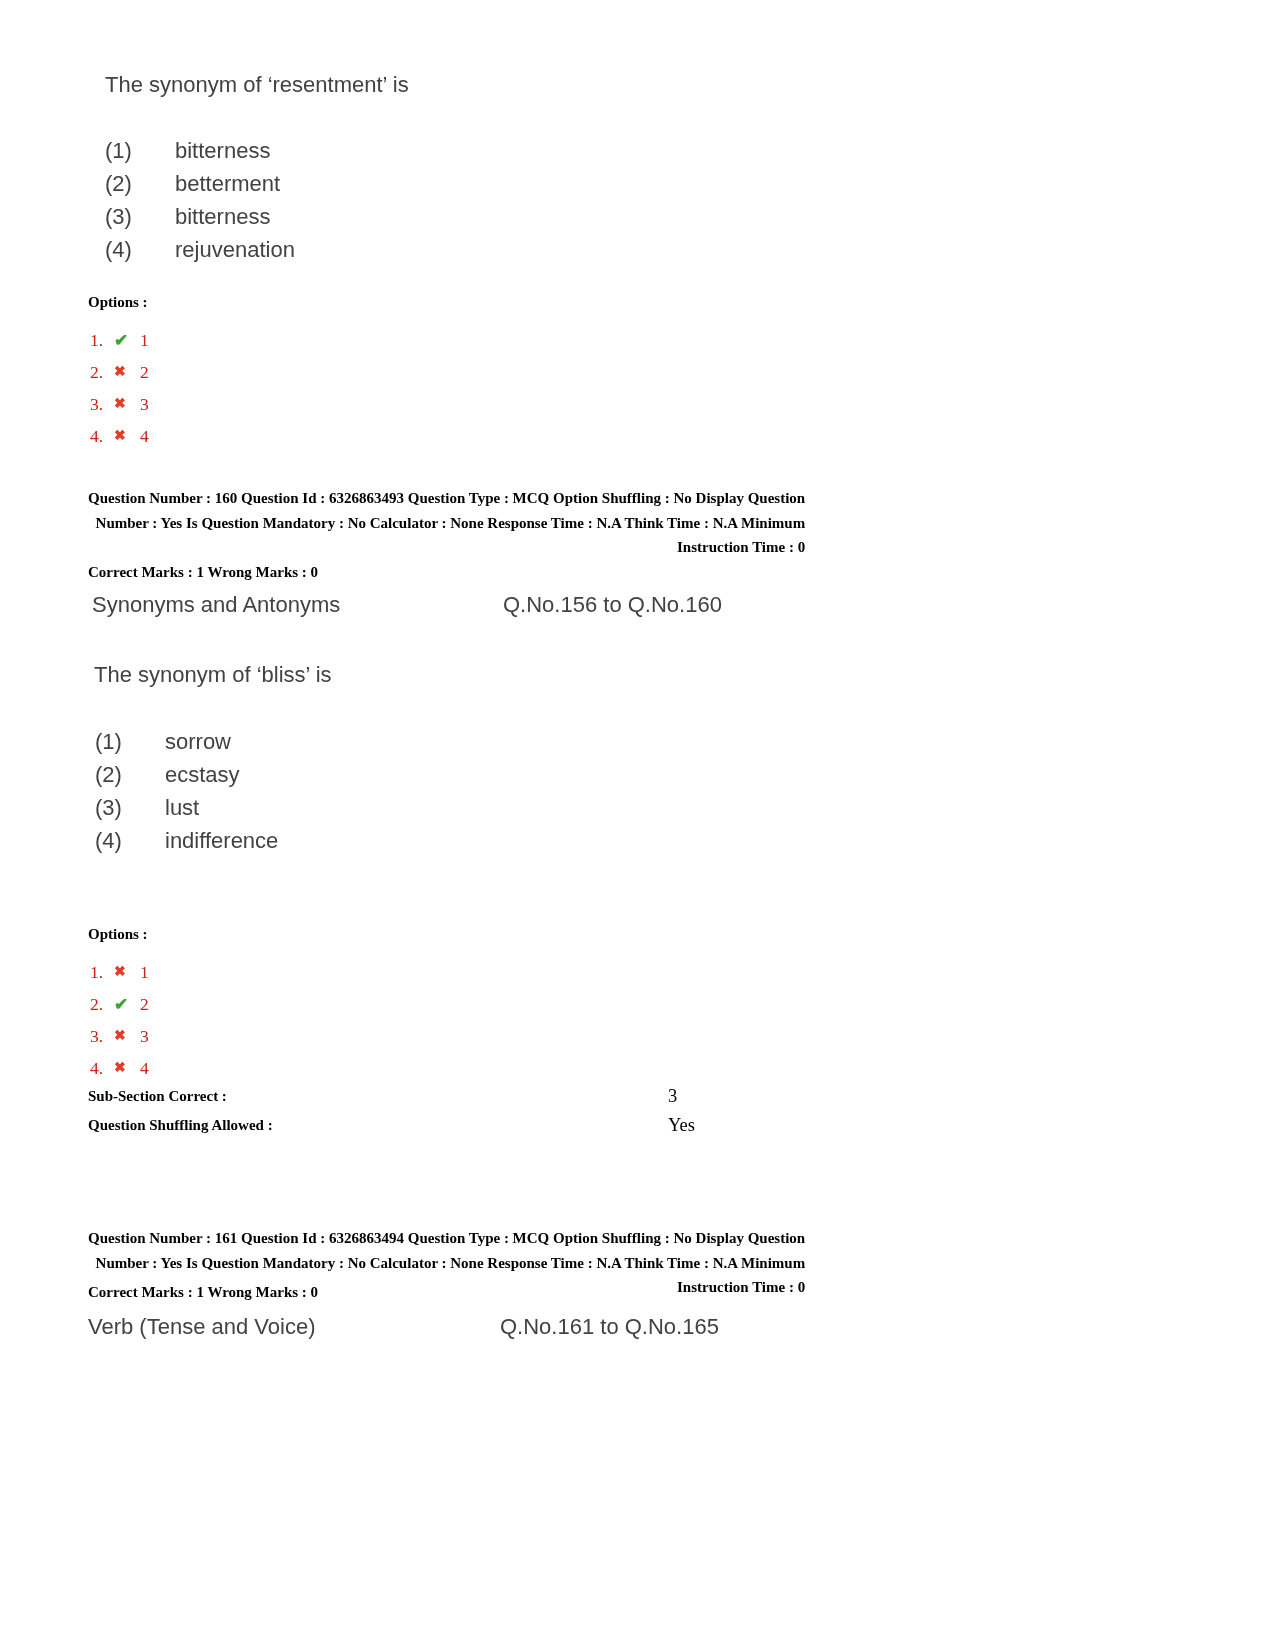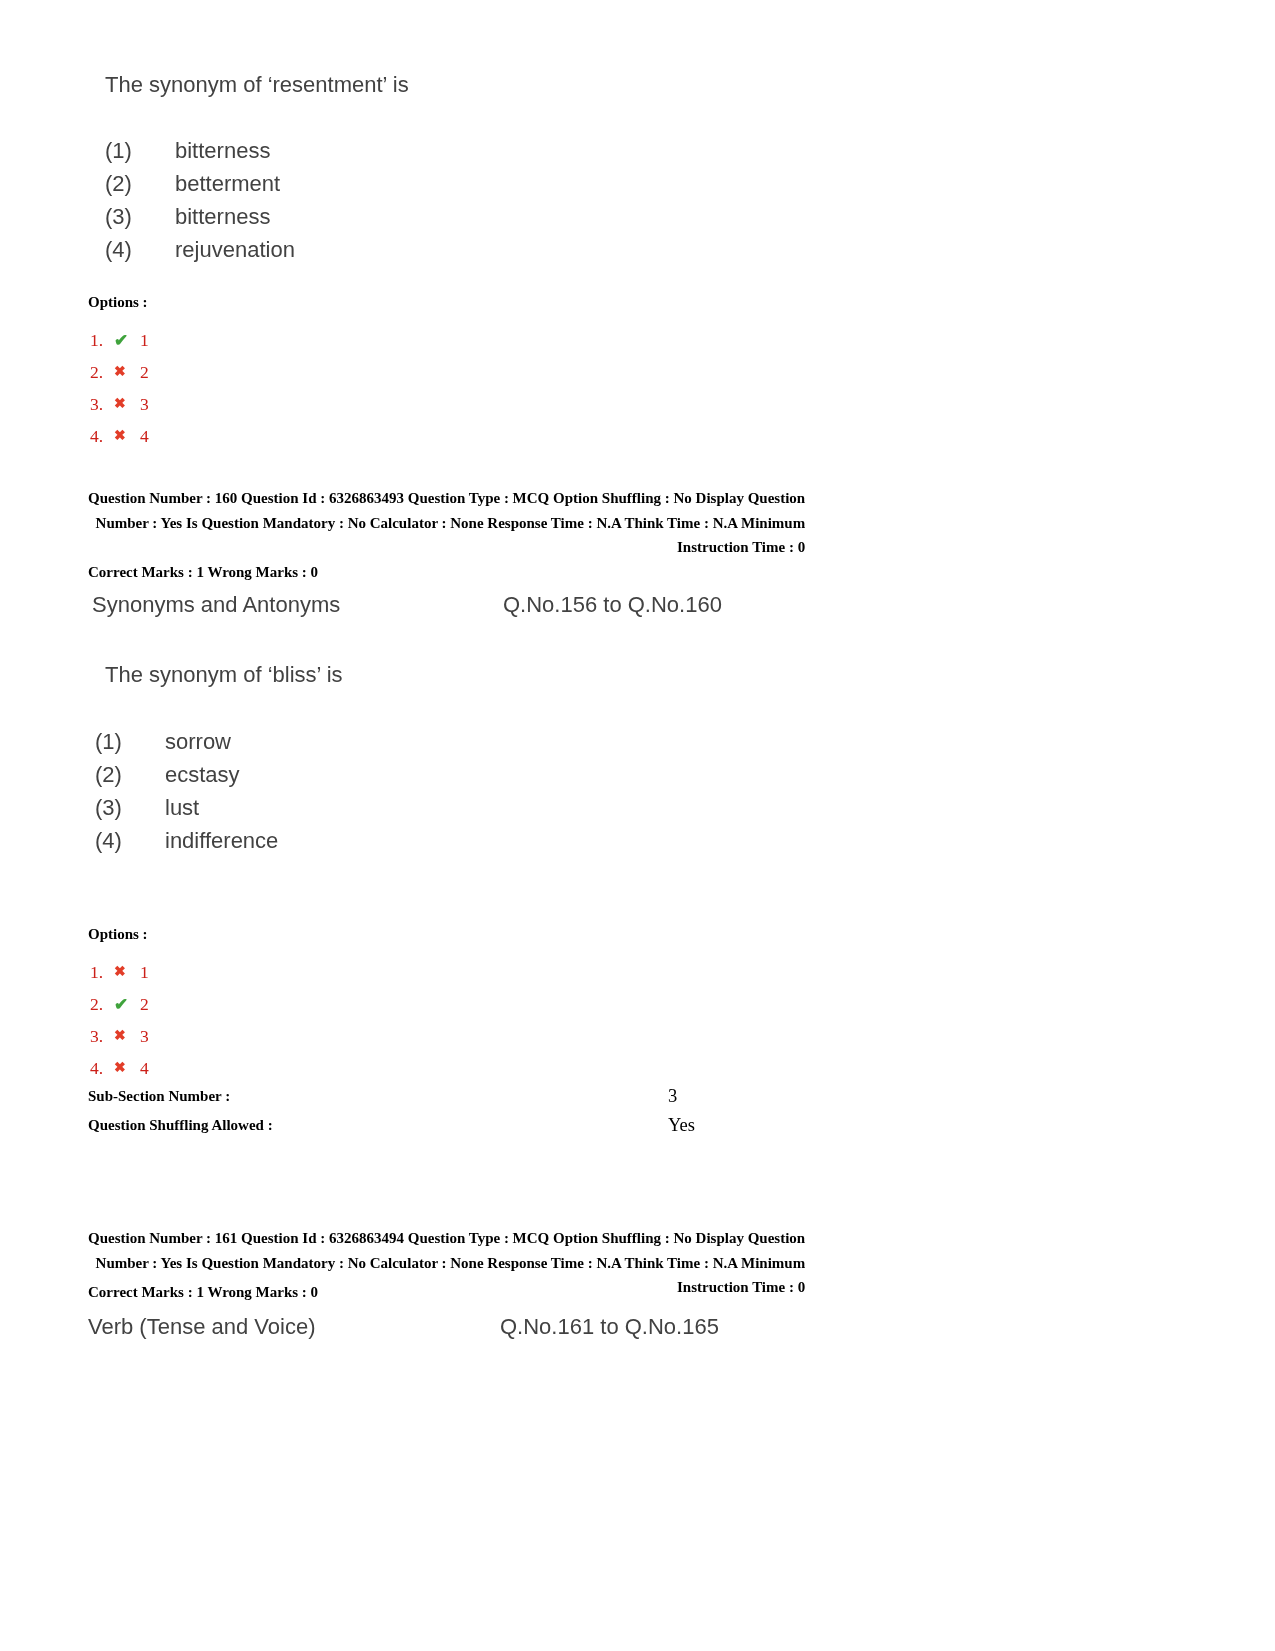--- a/index.html
+++ b/index.html
@@ -81,21 +81,21 @@
     <div>Question Number : 160 Question Id : 6326863493 Question Type : MCQ Option Shuffling : No Display Question</div>
     <div>Number : Yes Is Question Mandatory : No Calculator : None Response Time : N.A Think Time : N.A Minimum</div>
     <div>Instruction Time : 0</div>
   </div>
 
   <div class="abs serif-bold nowrap" style="left:88px; top:564px;">Correct Marks : 1 Wrong Marks : 0</div>
 
   <div class="abs sans nowrap" style="left:92px; top:592px;">Synonyms and Antonyms</div>
   <div class="abs sans nowrap" style="left:503px; top:592px;">Q.No.156 to Q.No.160</div>
 
-  <div class="abs sans nowrap" style="left:94px; top:662px;margin-left:11px;">The synonym of ‘bliss’ is</div>
+  <div class="abs sans nowrap" style="left:94px; top:662px;">The synonym of ‘bliss’ is</div>
 
   <div class="abs" style="left:95px; top:725px;">
     <div class="choice-row">
       <span class="choice-num sans">(1)</span>
       <span class="choice-text sans">sorrow</span>
     </div>
     <div class="choice-row">
       <span class="choice-num sans">(2)</span>
       <span class="choice-text sans">ecstasy</span>
     </div>
@@ -129,21 +129,21 @@
     </div>
     <div class="answer-row">
       <span class="answer-index">4.</span>
       <span class="answer-icon cross-icon">✖</span>
       <span class="answer-value">4</span>
     </div>
   </div>
 
   <div class="abs" style="left:88px; top:1082px;">
     <div class="kv-row">
-      <span class="kv-label serif-bold">Sub-Section Number :</span>
+      <span class="kv-label serif-bold">Sub-Section Correct :</span>
       <span class="kv-value serif-plain">3</span>
     </div>
     <div class="kv-row">
       <span class="kv-label serif-bold">Question Shuffling Allowed :</span>
       <span class="kv-value serif-plain">Yes</span>
     </div>
   </div>
 
   <div class="abs serif-bold meta" style="left:88px; top:1226px;">
     <div>Question Number : 161 Question Id : 6326863494 Question Type : MCQ Option Shuffling : No Display Question</div>

